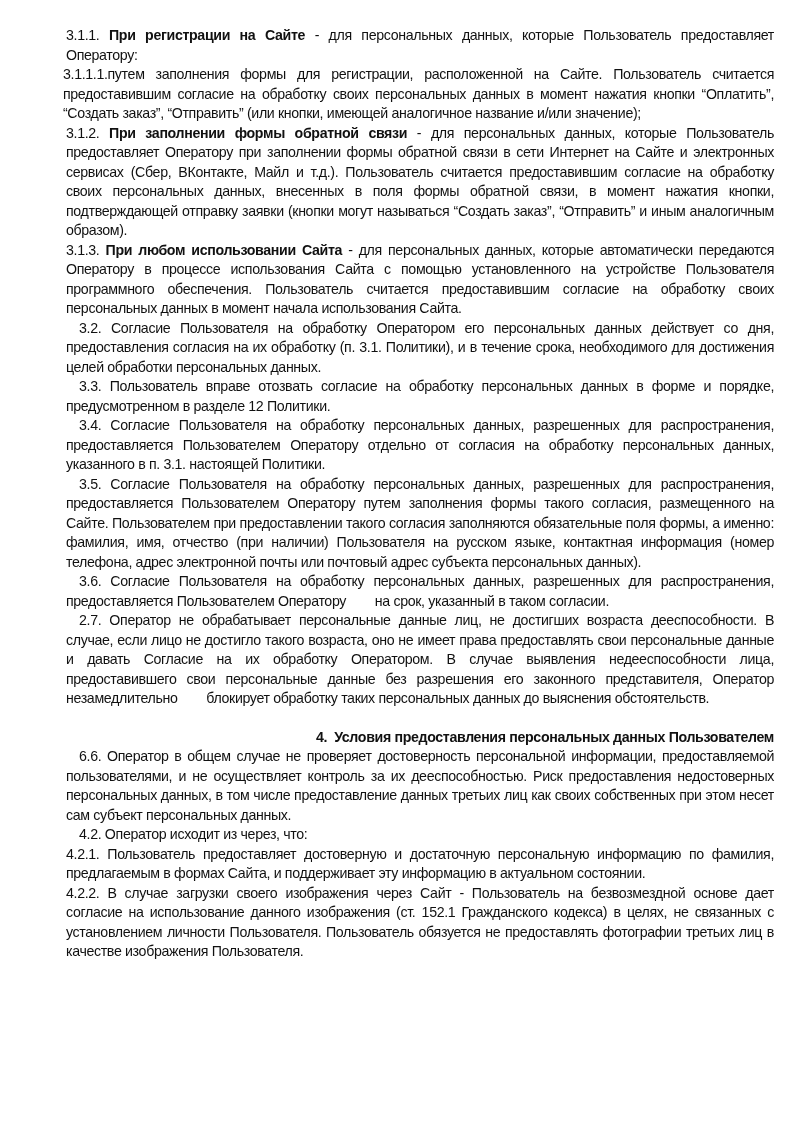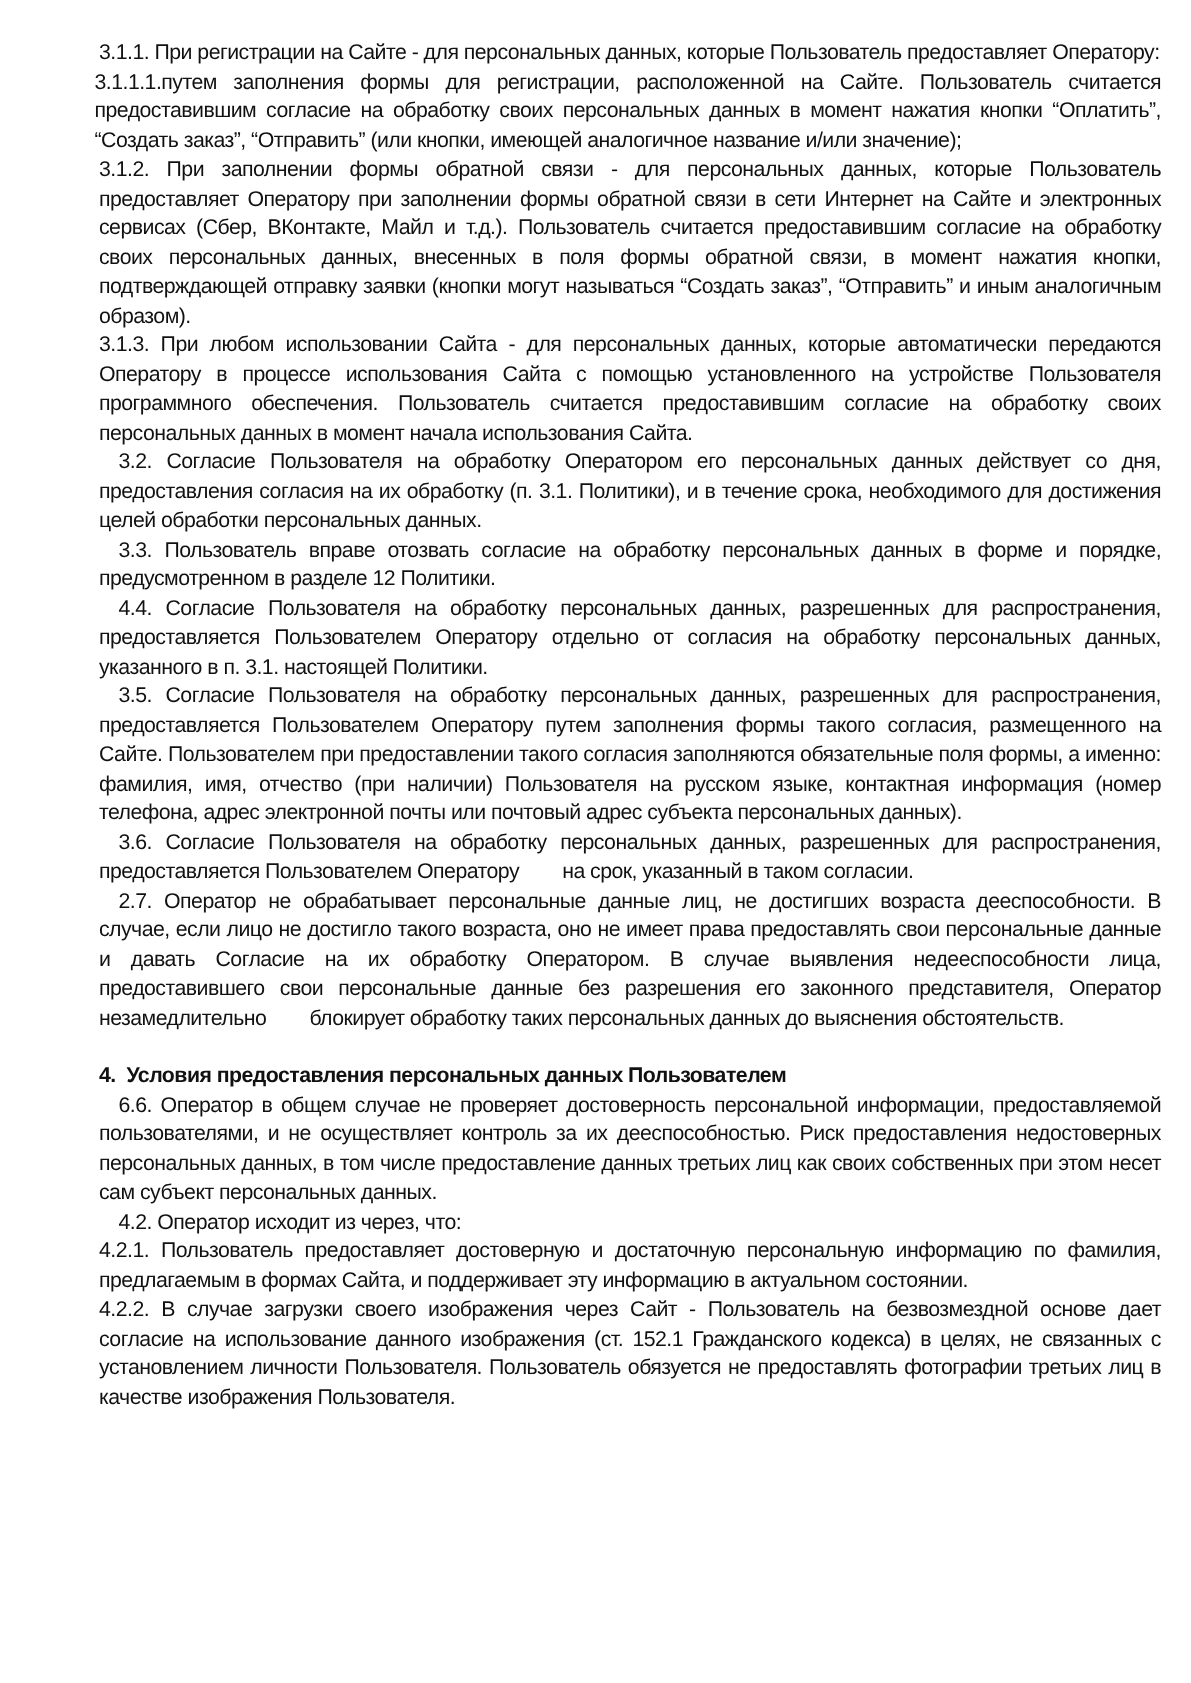--- a/index.html
+++ b/index.html
@@ -8,23 +8,23 @@
     position: absolute; left: 66px; top: 26px; width: 708px;
     font-family: "Liberation Sans", sans-serif;
     font-size: 14.2px; line-height: 19.5px; color: #111;
     text-align: justify;
     letter-spacing: -0.35px;
   }
   .para { margin: 0; }
   .ind1 { text-indent: 0; }
   .ind2 { text-indent: 13px; }
   .ind-neg { margin-left: -3px; }
-  .b { font-weight: normal; }
+  .b { font-weight: bold; }
   .heading {
-    text-align: left; font-weight: bold; margin: 19px 0 0 0;
+    text-align: right; font-weight: bold; margin: 19px 0 0 0;
   }
 </style>
 </head>
 <body>
 
 <div class="page">
 
   <p class="para ind1">
     <span>3.1.1.</span>
     <span class="b">При регистрации на Сайте</span><span> - для персональных данных, которые Пользователь предоставляет Оператору:</span>
@@ -48,21 +48,21 @@
     <span>3.2.</span>
     <span>Согласие Пользователя на обработку Оператором его персональных данных действует со дня, предоставления согласия на их обработку (п. 3.1. Политики), и в течение срока, необходимого для достижения целей обработки персональных данных.</span>
   </p>
 
   <p class="para ind2">
     <span>3.3.</span>
     <span>Пользователь вправе отозвать согласие на обработку персональных данных в форме и порядке, предусмотренном в разделе 12 Политики.</span>
   </p>
 
   <p class="para ind2">
-    <span>4.4.</span>
+    <span>3.4.</span>
     <span>Согласие Пользователя на обработку персональных данных, разрешенных для распространения, предоставляется Пользователем Оператору отдельно от согласия на обработку персональных данных, указанного в п. 3.1. настоящей Политики.</span>
   </p>
 
   <p class="para ind2">
     <span>3.5.</span>
     <span>Согласие Пользователя на обработку персональных данных, разрешенных для распространения, предоставляется Пользователем Оператору путем заполнения формы такого согласия, размещенного на Сайте. Пользователем при предоставлении такого согласия заполняются обязательные поля формы, а именно: фамилия, имя, отчество (при наличии) Пользователя  на русском языке, контактная информация (номер телефона, адрес электронной почты или почтовый адрес субъекта персональных данных).</span>
   </p>
 
   <p class="para ind2">
     <span>3.6.</span>

